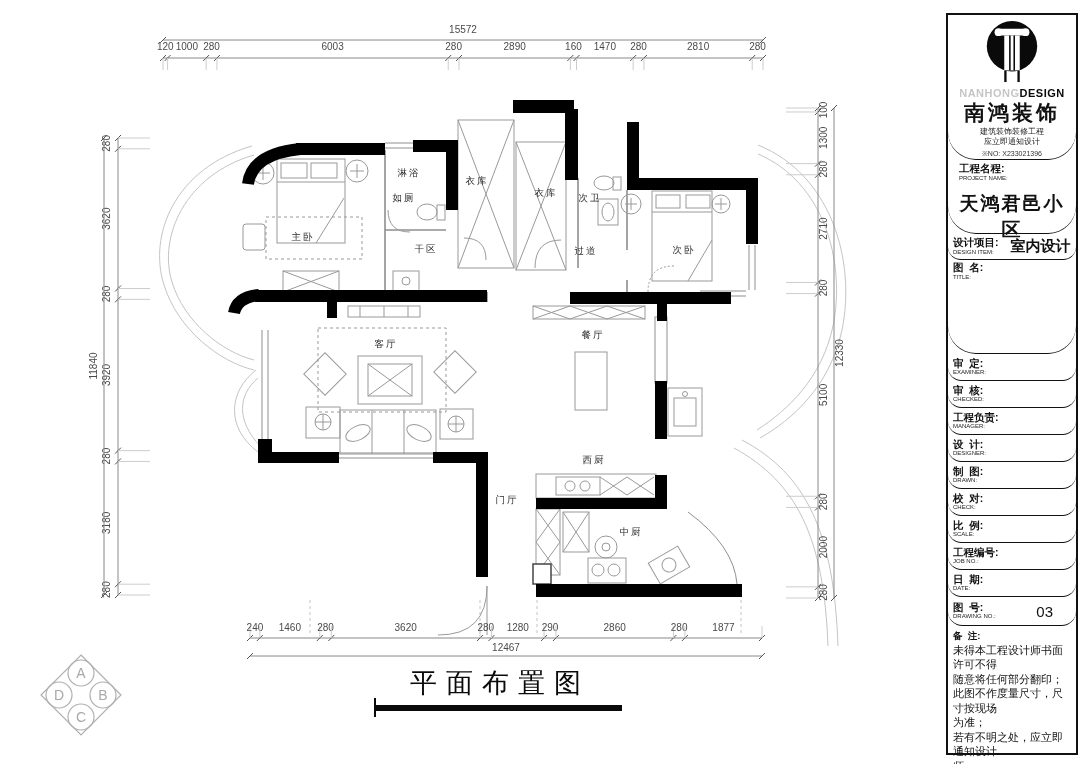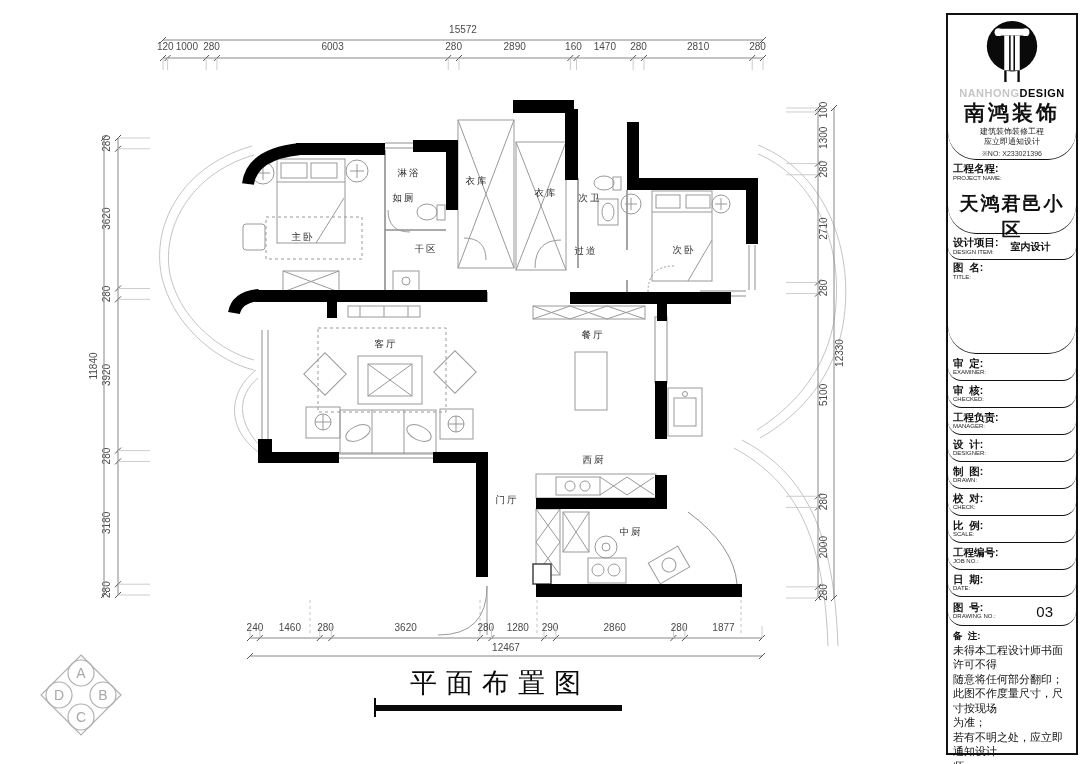--- a/index.html
+++ b/index.html
@@ -11,26 +11,26 @@
   .titleblock{position:absolute;left:946px;top:13px;width:132px;height:742px;
     border:2px solid #111;box-sizing:border-box;display:flex;flex-direction:column;background:#fff;}
   .tb-sec{border-bottom:1px solid #111;box-sizing:border-box;flex:0 0 auto;border-radius:28px;}
   .tb-logo{height:145px;text-align:center;padding-top:4px;}
   .tb-latin{font-size:11px;font-weight:bold;letter-spacing:.5px;margin-top:-2px;}
   .tb-latin .lt-gray{color:#c6c6c6;}
   .tb-latin .lt-black{color:#0a0a0a;}
   .tb-cn-brand{font-size:21px;font-weight:bold;letter-spacing:3px;margin-top:0;}
   .tb-sub{font-size:8px;color:#222;line-height:1.3;}
   .tb-cert{font-size:7px;color:#333;margin-top:1px;}
-  .tb-project{height:74px;padding:3px 5px;box-sizing:border-box;}
+  .tb-project{height:74px;padding:3px 11px;box-sizing:border-box;}
   .tb-item{height:26px;padding:2px 5px;box-sizing:border-box;display:flex;align-items:center;gap:4px;}
   .lab-cn{font-size:10.5px;font-weight:bold;line-height:1.1;white-space:pre;}
   .lab-en{font-size:6px;color:#222;line-height:1.2;letter-spacing:0;white-space:pre;}
   .proj-value{font-size:19px;font-weight:bold;text-align:center;letter-spacing:2px;margin-top:9px;}
-  .item-value{font-size:10px;font-weight:bold;margin-left:8px;}
+  .item-value{font-size:15px;font-weight:bold;margin-left:8px;}
   .tb-row{height:27px;padding:2px 5px;box-sizing:border-box;display:flex;align-items:center;justify-content:space-between;}
   .tb-row .labels{display:flex;flex-direction:column;}
   .tb-row.tall{height:94px;align-items:flex-start;}
   .row-value{font-size:15px;font-weight:normal;margin-right:18px;}
   .tb-notes{flex:1 1 auto;padding:4px 5px;border-bottom:none;box-sizing:border-box;}
   .note-line{font-size:11px;line-height:1.32;}
 </style>
 </head>
 <body>
 

